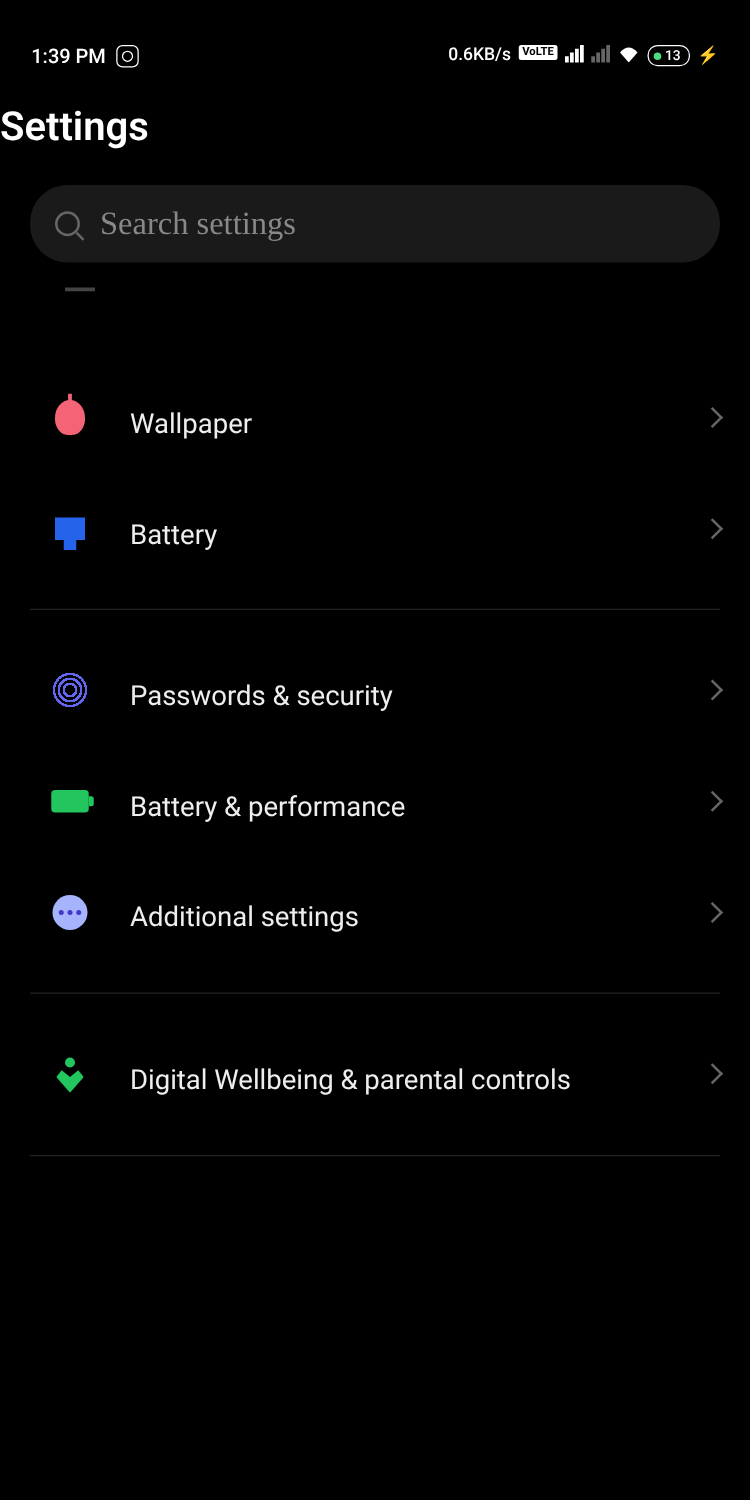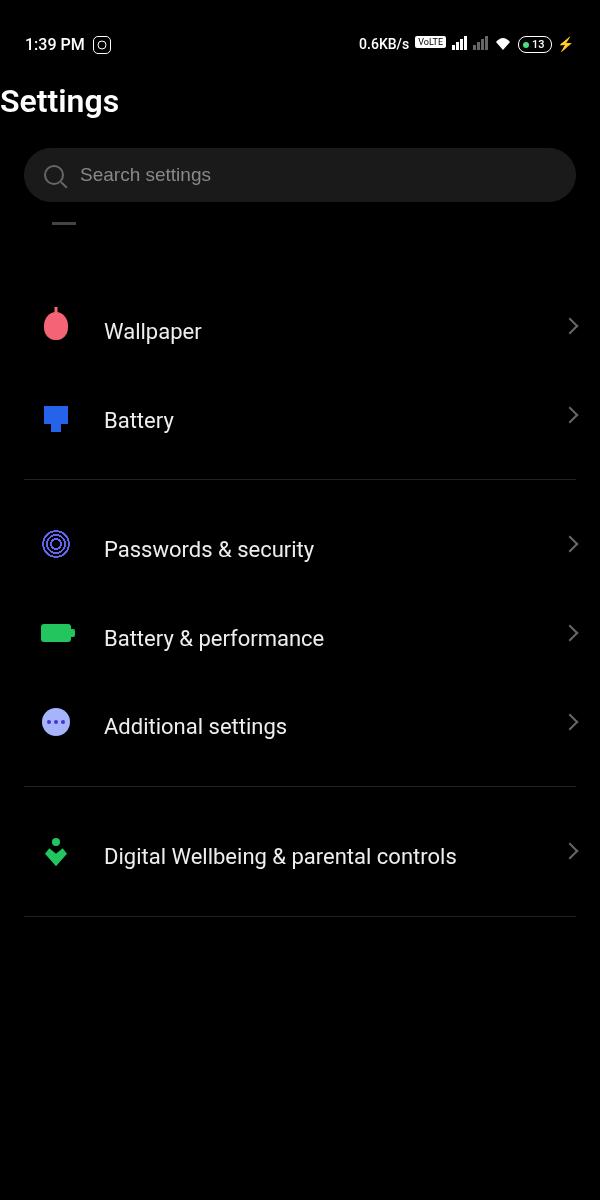--- a/index.html
+++ b/index.html
@@ -32,21 +32,21 @@
       content: '';
       position: absolute;
       width: 7px; height: 7px;
       border: 1.5px solid #fff;
       border-radius: 50%;
       top: 50%; left: 50%;
       transform: translate(-50%, -50%);
     }
     .volte-badge {
       background: #fff; color: #000;
-      font-size: 9px; font-weight: normal;
+      font-size: 9px; font-weight: bold;
       padding: 1px 3px; border-radius: 2px;
     }
     .signal-bars {
       display: flex; align-items: flex-end; gap: 1px;
     }
     .signal-bars span {
       width: 3px; background: #fff;
     }
     .signal-bars span:nth-child(1){height:5px}
     .signal-bars span:nth-child(2){height:8px}
@@ -92,23 +92,24 @@
       position: absolute;
       width: 2px; height: 8px;
       background: #666;
       bottom: -6px; right: -3px;
       transform: rotate(-45deg);
     }
     .search-input {
       background: transparent;
       border: none;
       color: #86efac;
-      font-size: 19px;
+      font-size: 26px;
       outline: none;
       flex: 1;
+      font-family: Liberation Serif, serif;
     }
     .search-input::placeholder { color: #888; }
     .partial-item {
       height: 30px;
       margin: 0 24px 20px;
       padding-left: 28px;
     }
     .partial-line {
       width: 24px; height: 3px;
       background: #444;

